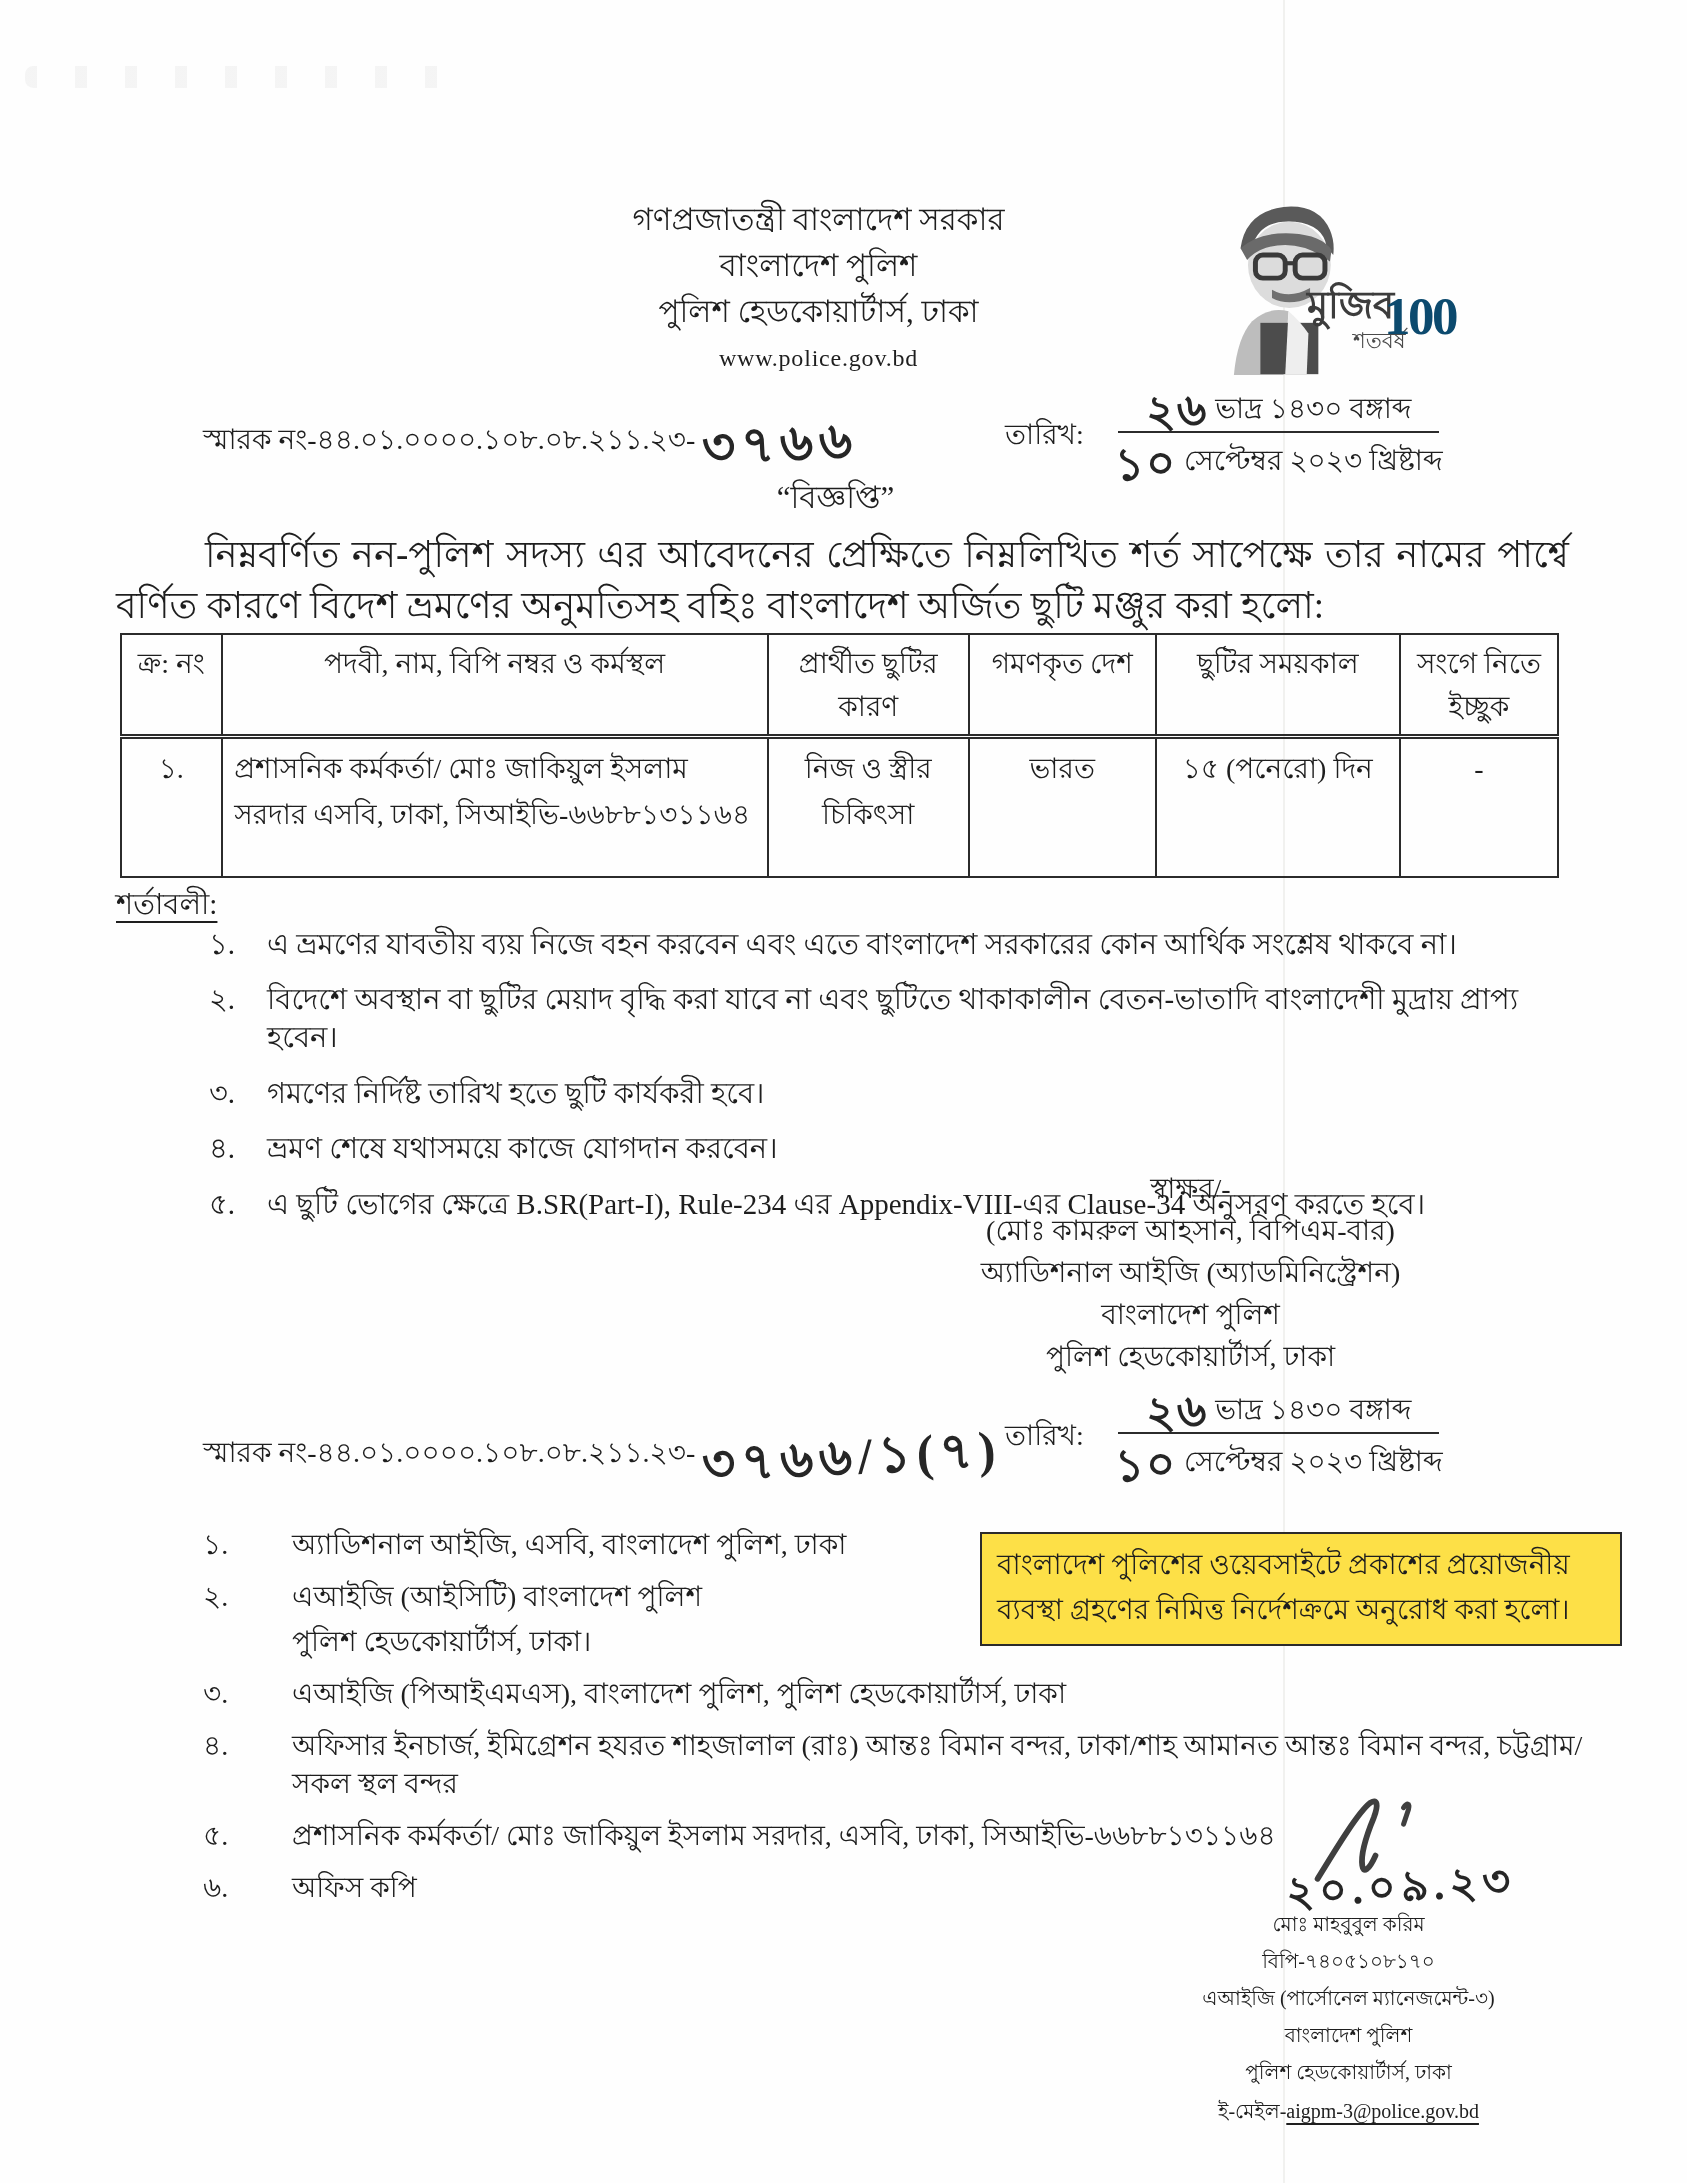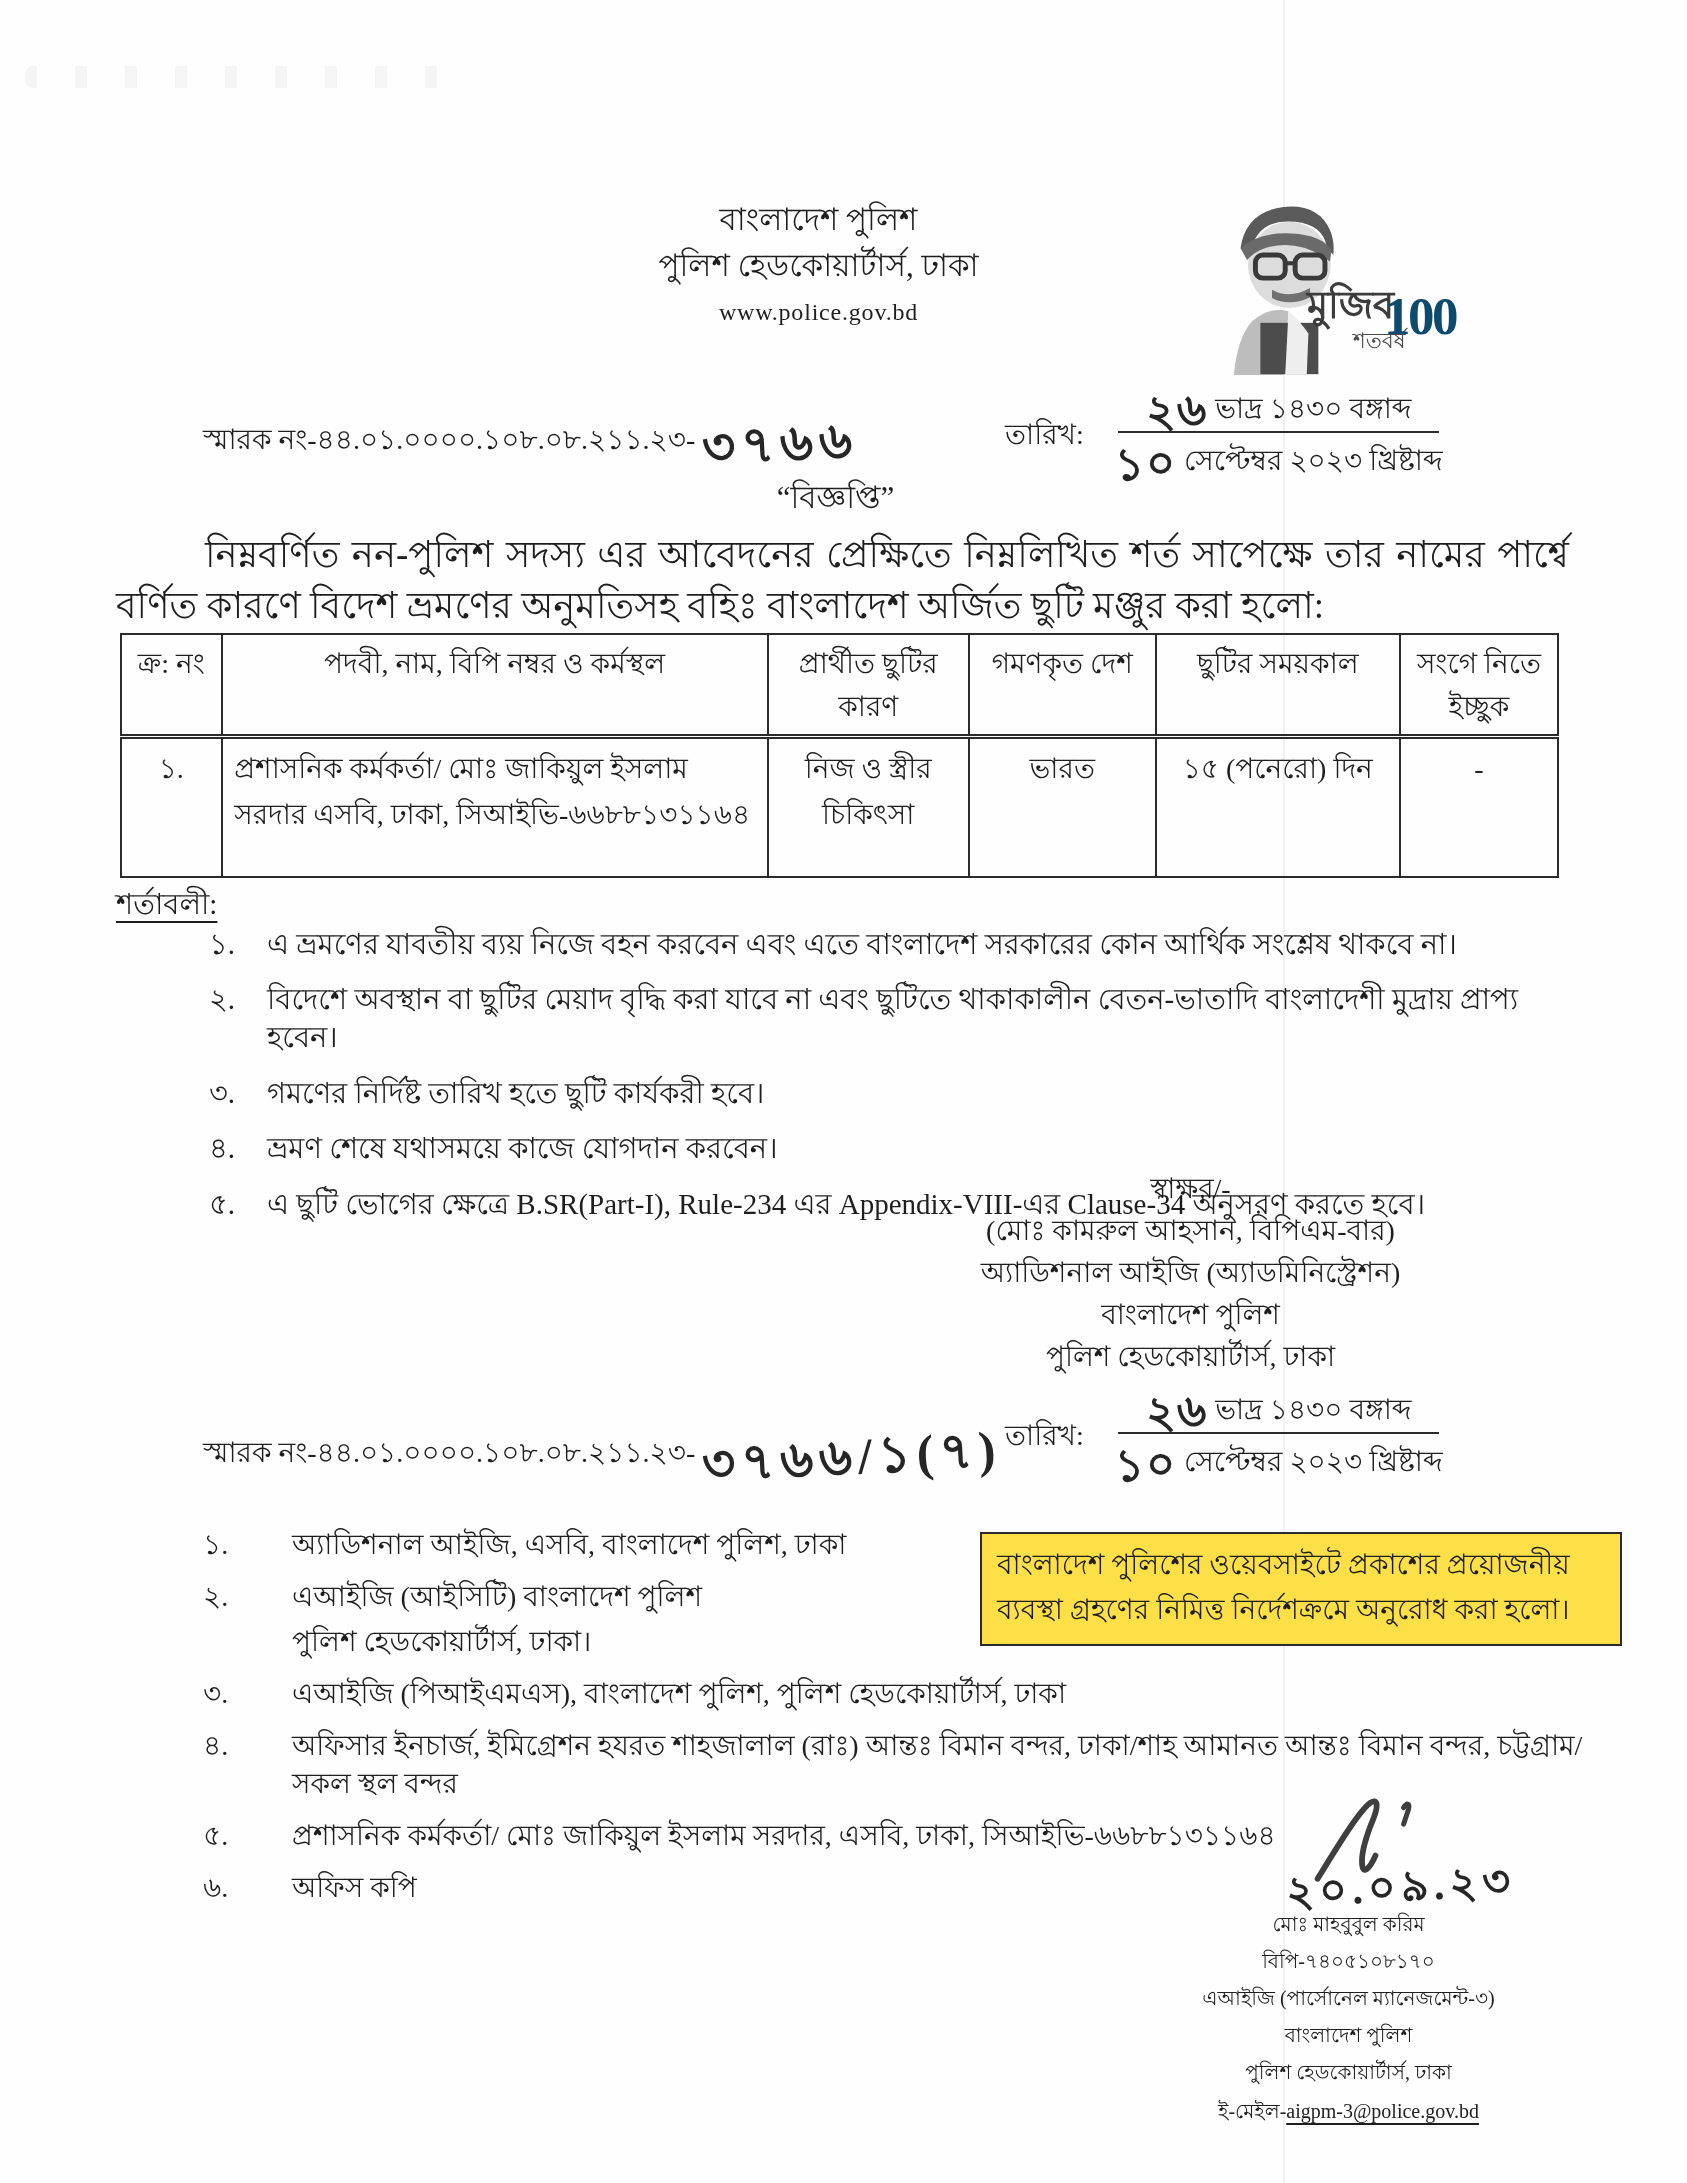--- a/index.html
+++ b/index.html
@@ -76,20 +76,21 @@
 </style>
 </head>
 <body>
 
 <div class="page">
 
   <div class="abs fold-line"></div>
   <div class="abs smudge"></div>
 
   <div class="abs gov-header">
+    <div>গণপ্রজাতন্ত্রী বাংলাদেশ সরকার</div>
     <div>বাংলাদেশ পুলিশ</div>
     <div>পুলিশ হেডকোয়ার্টার্স, ঢাকা</div>
     <div class="site">www.police.gov.bd</div>
   </div>
 
   <div class="abs logo">
     <svg width="145" height="178" viewBox="0 0 175 215">
       <path d="M38,62 Q44,18 90,12 Q132,8 146,40 Q152,54 150,70 L142,60 Q138,34 104,30 Q62,26 52,60 Z" fill="#5a5a5a"></path>
       <ellipse cx="97" cy="82" rx="50" ry="52" fill="#dcdcdc"></ellipse>
       <path d="M38,62 Q60,42 100,44 Q136,46 148,64 L146,78 Q120,58 92,58 Q62,58 46,76 Z" fill="#6a6a6a"></path>

